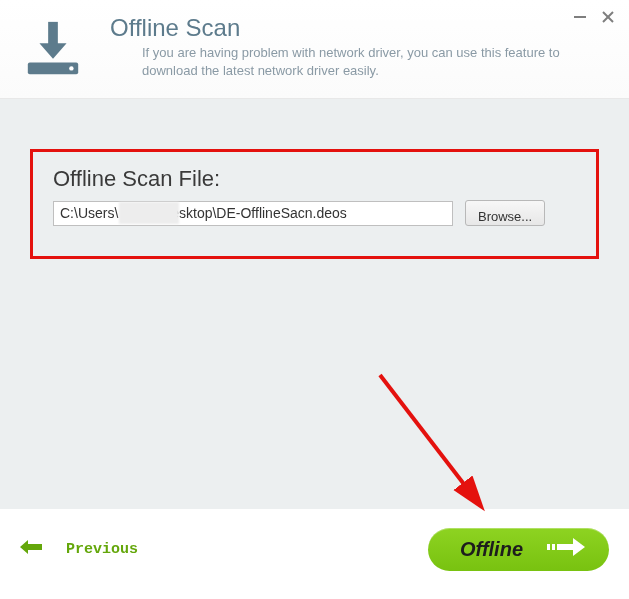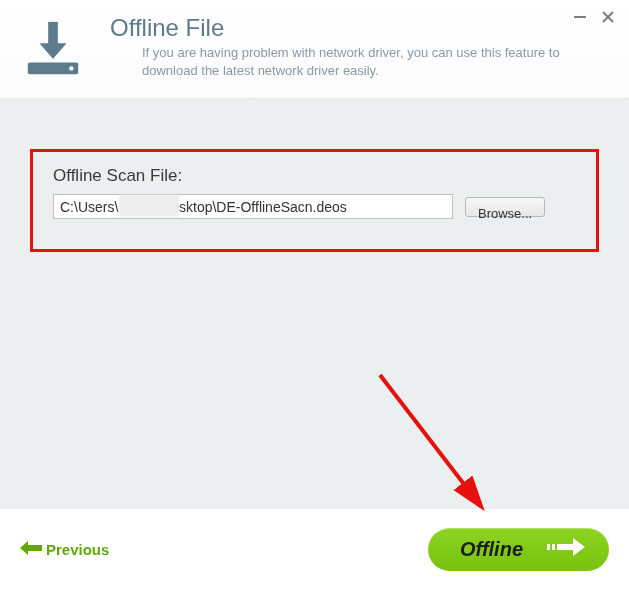--- a/index.html
+++ b/index.html
@@ -69,21 +69,21 @@
       padding: 50px 30px 30px 30px;
       position: relative;
     }
     .highlight-box {
       border: 3px solid #e4110e;
       padding: 14px 20px 30px 20px;
       background: #eceff0;
       position: relative;
     }
     .file-label {
-      font-size: 17px;
+      font-size: 22px;
       color: #3a3a3a;
       margin-bottom: 8px;
       display: block;
     }
     .file-row {
       display: flex;
       align-items: center;
       gap: 12px;
     }
     .file-input-wrap {
@@ -104,21 +104,21 @@
     .blur-overlay {
       position: absolute;
       top: 1px;
       left: 66px;
       width: 60px;
       height: 22px;
       background: #ededed;
       filter: blur(1px);
     }
     .browse-btn {
-      height: 20px;
+      height: 26px;
       padding: 8px 12px;
       border: 1px solid #b8b8b8;
       border-radius: 3px;
       background: linear-gradient(#f7f7f7, #e7e7e7);
       font-size: 13px;
       color: #333;
       cursor: pointer;
       font-family: Arial, sans-serif;
     }
     .arrow-annotation {
@@ -131,25 +131,26 @@
       background: #fff;
       height: 80px;
       display: flex;
       align-items: center;
       justify-content: space-between;
       padding: 0 20px;
     }
     .prev-btn {
       display: flex;
       align-items: center;
-      gap: 4px;
+      gap: 24px;
       color: #64a70b;
       font-size: 15px;
       font-weight: 700;
       cursor: pointer;
+      font-family: Liberation Mono, monospace;
     }
     .continue-btn {
       background: #82c91e;
       background: linear-gradient(#8ed321, #78c210);
       border-radius: 24px;
       padding: 10px 24px 10px 32px;
       display: flex;
       align-items: center;
       gap: 24px;
       cursor: pointer;
@@ -168,21 +169,21 @@
 <div class="header">
   <div class="header-icon">
     <svg viewBox="0 0 64 64" width="62" height="62">
       <rect x="6" y="46" width="52" height="12" rx="2" fill="#5d7b8c"></rect>
       <circle cx="51" cy="52" r="2.3" fill="#ffffff"></circle>
       <rect x="27" y="4" width="10" height="24" fill="#5d7b8c"></rect>
       <polygon points="18,26 46,26 32,42" fill="#5d7b8c"></polygon>
     </svg>
   </div>
   <div class="header-text">
-    <div class="title">Offline File</div>
+    <div class="title">Offline Scan</div>
     <div class="subtitle">If you are having problem with network driver, you can use this feature to download the latest network driver easily.</div>
   </div>
   <div class="window-controls">
     <div class="win-btn">
       <svg width="14" height="14" viewBox="0 0 14 14">
           <line x1="1" y1="7" x2="13" y2="7" stroke="#7e7e7e" stroke-width="2"></line>
         </svg>
     </div>
     <div class="win-btn">
       <svg width="14" height="14" viewBox="0 0 14 14">

